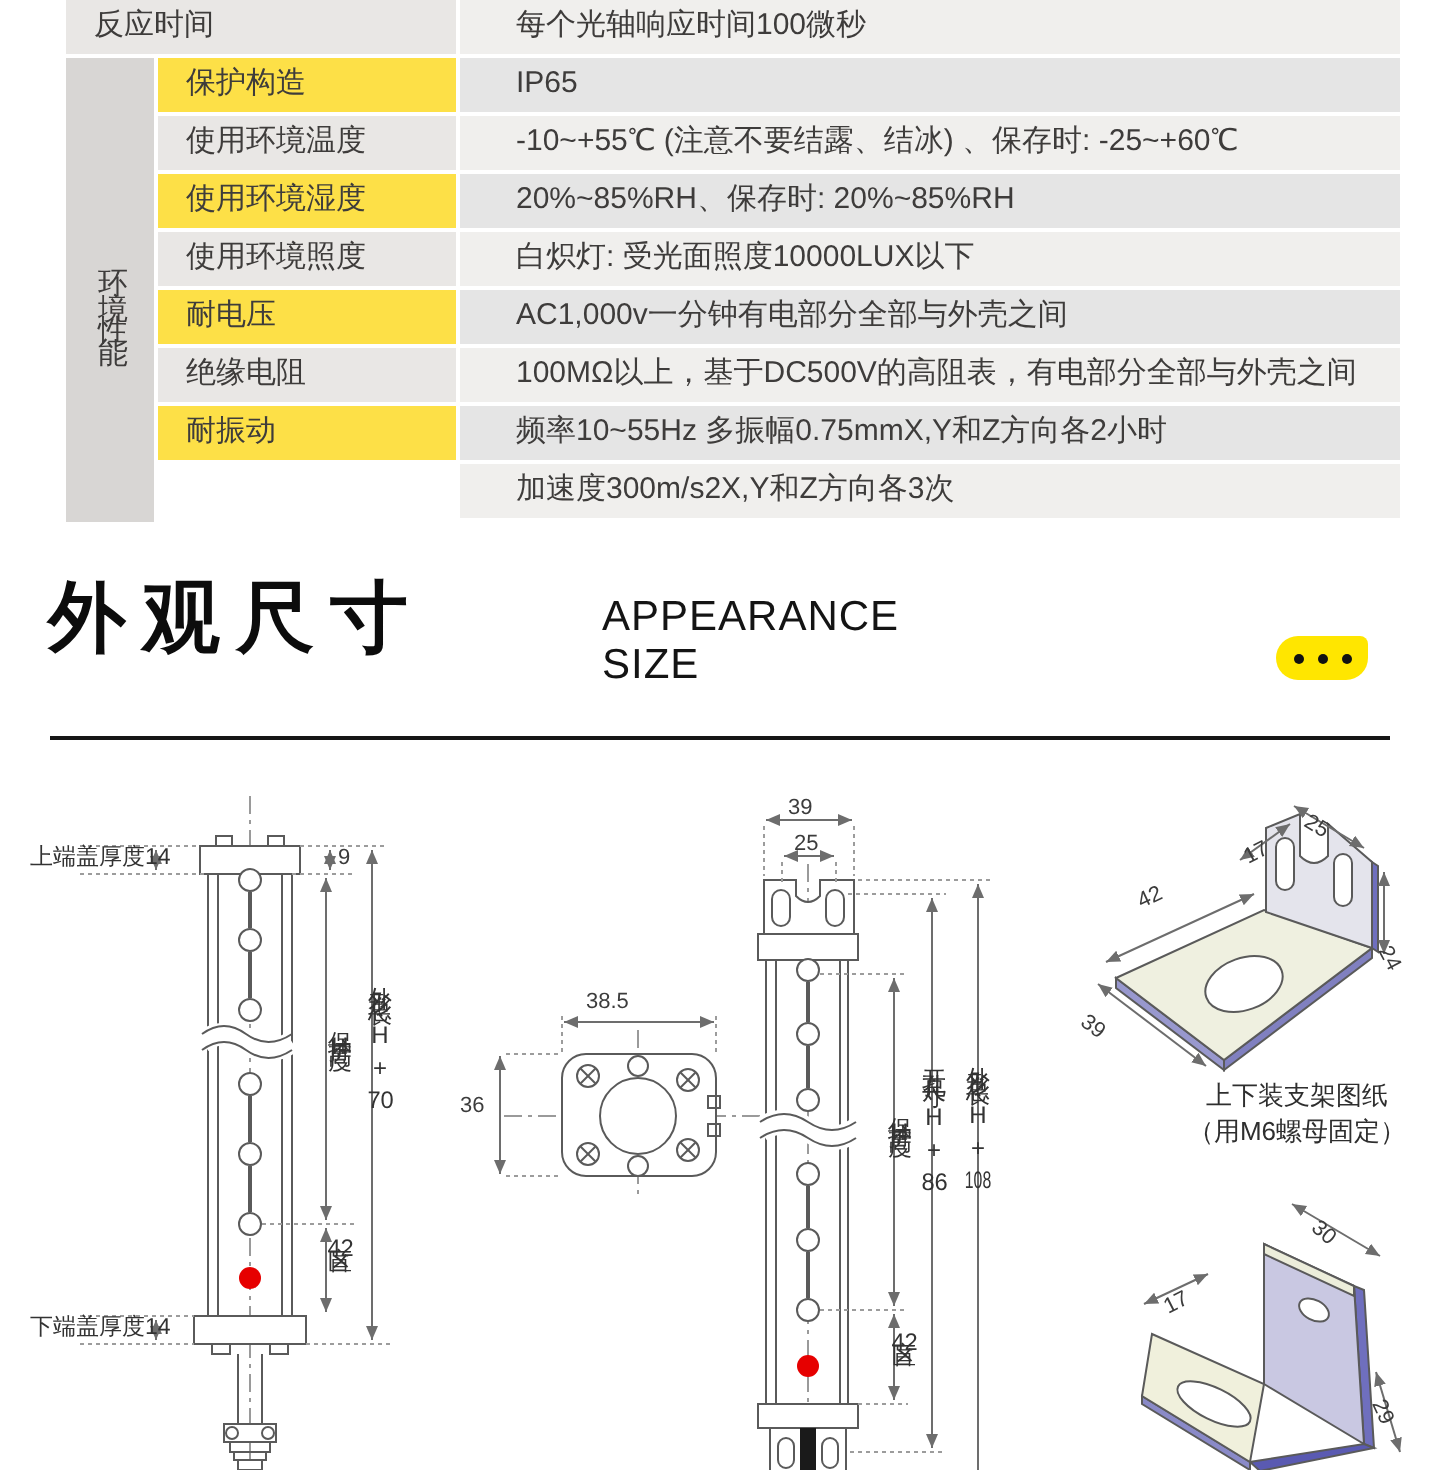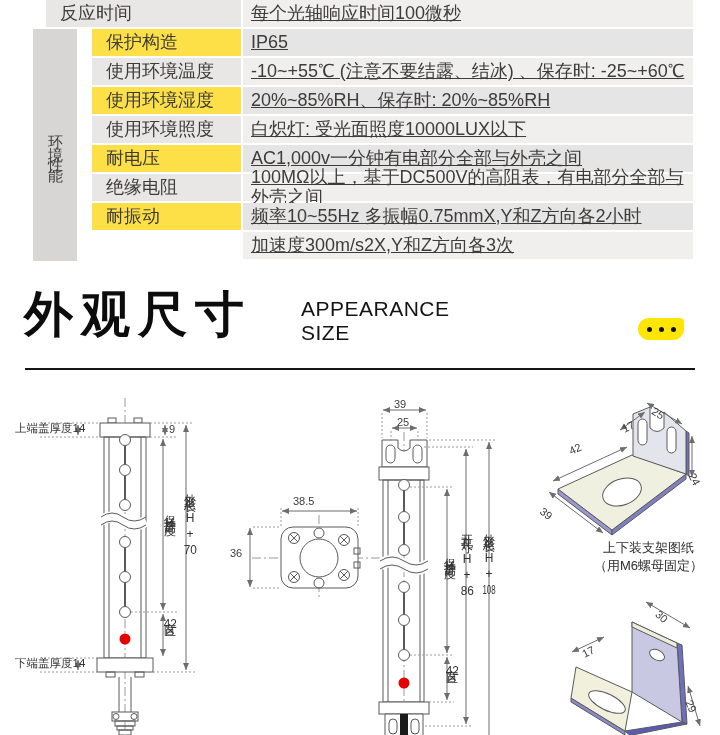--- a/index.html
+++ b/index.html
@@ -1,33 +1,33 @@
 <!DOCTYPE html>
 <html><head>
 <meta charset="utf-8">
 <style>
   html,body{margin:0;padding:0;background:#fff;}
   body{width:720px;height:735px;position:relative;overflow:hidden;
        font-family:"Liberation Sans",sans-serif;color:#3e3c3b;}
   .abs{position:absolute;}
   
   #spec{position:absolute;left:33px;top:0;width:649px;height:261px;}
-  .cell{position:absolute;display:flex;align-items:center;font-size:18px;line-height:1.1;margin-left:13px;}
+  .cell{position:absolute;display:flex;align-items:center;font-size:15px;line-height:1.1;}
   .lab{left:46px;width:135px;padding-left:14px;}
   .lab1{left:0;width:181px;padding-left:14px;}
-  .val{left:197px;width:442px;padding-left:8px;text-decoration:underline;}
+  .val{left:197px;width:442px;padding-left:28px;}
   .light.lab,.light.lab1{background:#e9e7e5;}
   .light.val{background:#f0efed;}
   .dark.lab{background:#fde047;}
   .dark.val{background:#e5e5e5;}
   .grp{position:absolute;left:0;top:29px;width:44px;height:232px;background:#d8d6d4;
        display:flex;align-items:center;justify-content:center;}
   .vtext{writing-mode:vertical-lr;text-orientation:upright;letter-spacing:11px;font-size:15px;}
   
-  #title-cn{left:24px;top:282px;font-size:49px;font-weight:900;letter-spacing:8px;color:#0c0c0c;}
+  #title-cn{left:24px;top:282px;font-size:39px;font-weight:900;letter-spacing:8px;color:#0c0c0c;}
   .en{left:301px;font-size:21px;color:#141414;letter-spacing:.5px;}
   #rule{left:25px;top:368px;width:670px;height:2px;background:#161616;}
   #badge{left:638px;top:318px;width:46px;height:22px;background:#ffe600;
          border-radius:11px 4px 11px 11px;display:flex;align-items:center;
          justify-content:center;gap:7px;}
   #badge i{width:5px;height:5px;border-radius:50%;background:#111;display:block;}
   
   .dimnum{position:absolute;font-size:11px;color:#3c3c3c;white-space:nowrap;}
   .cjk{position:absolute;font-size:11.5px;color:#333;white-space:nowrap;margin-left:12px;}
   .vlabel{position:absolute;writing-mode:vertical-lr;text-orientation:upright;

